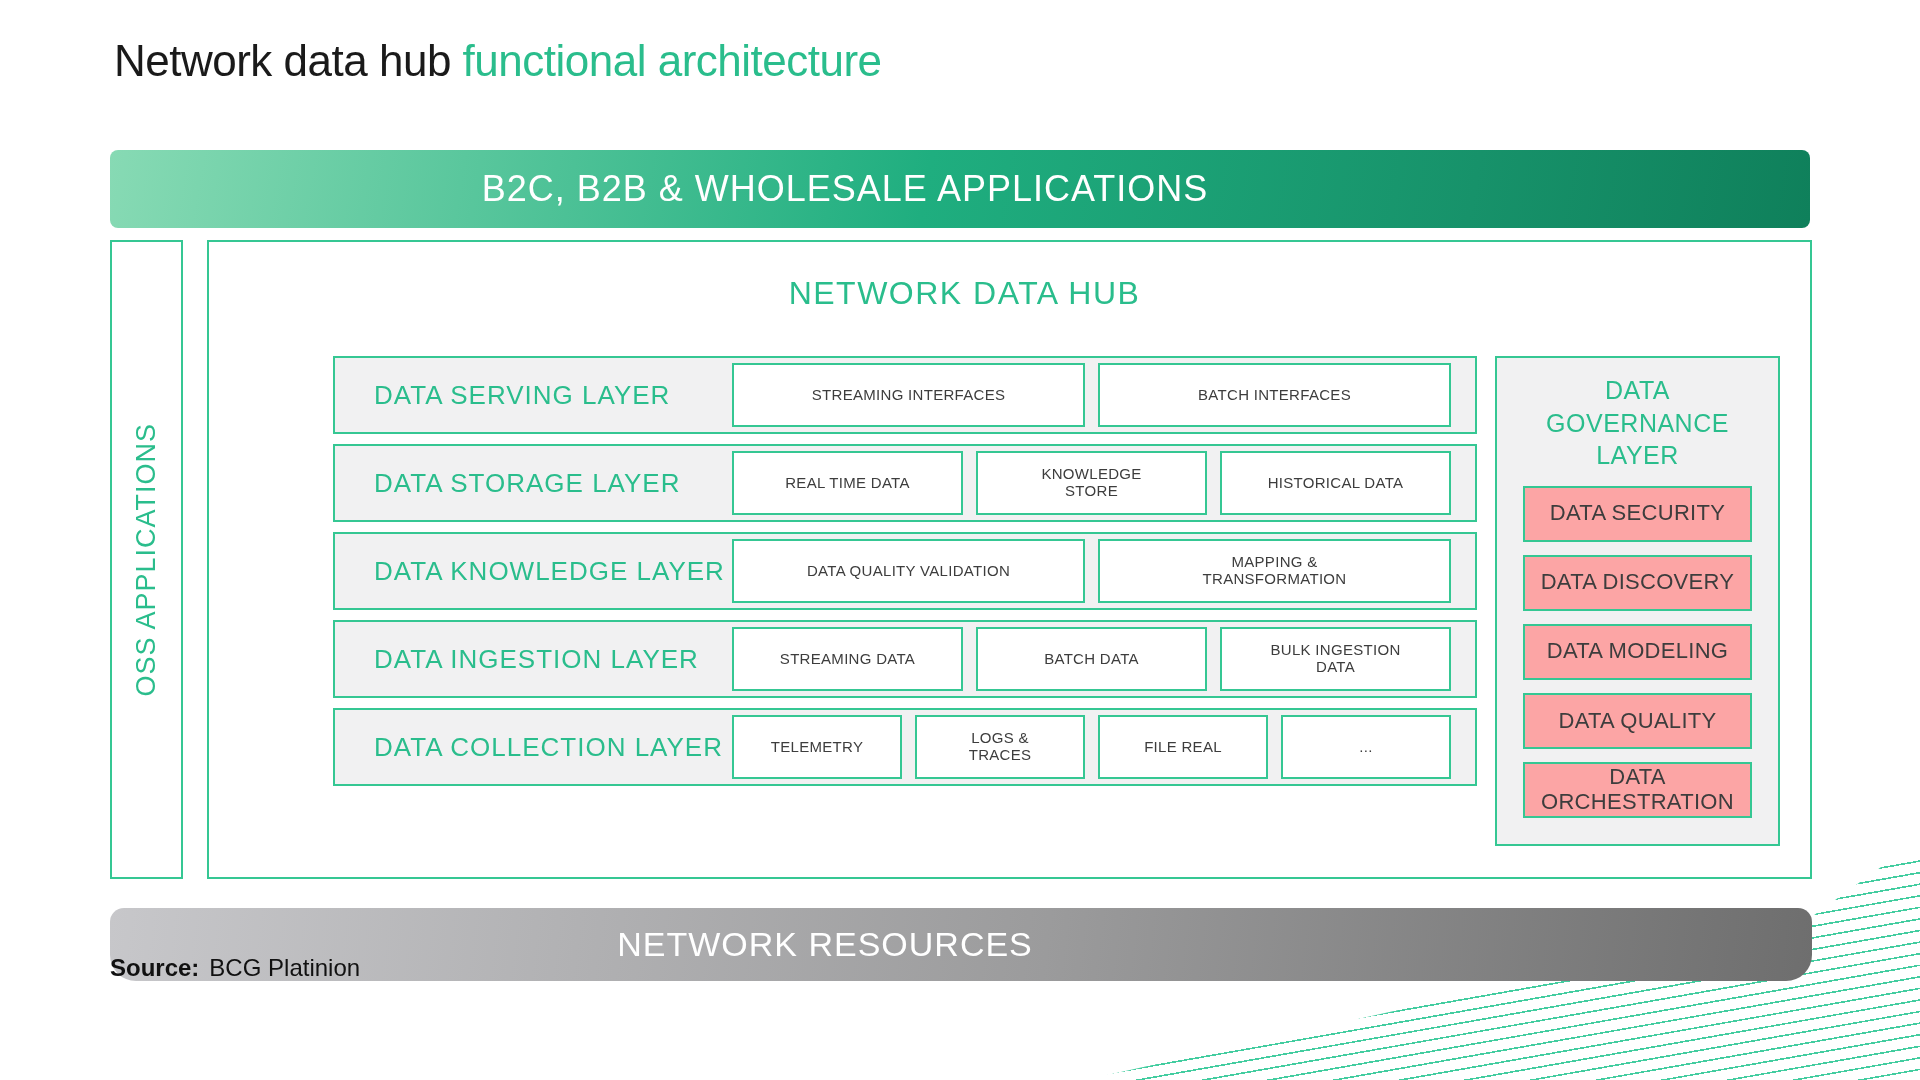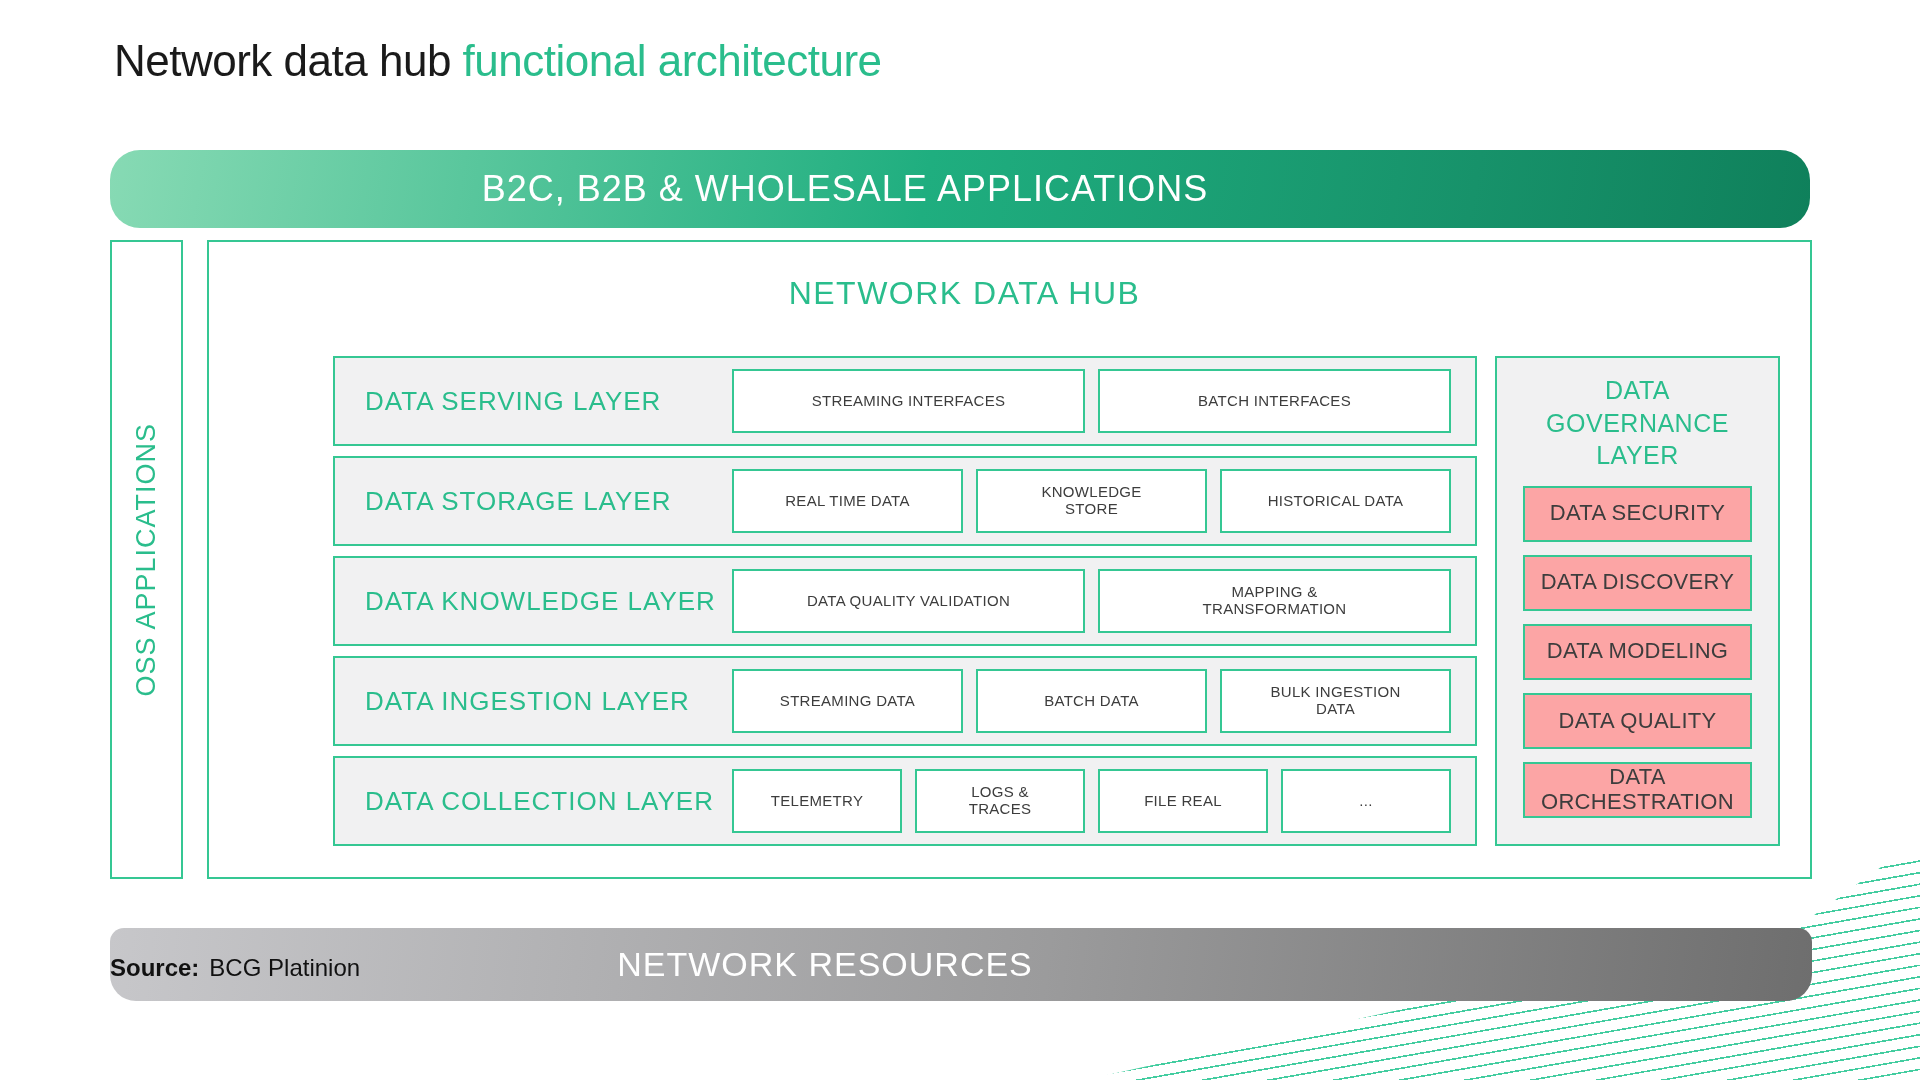--- a/index.html
+++ b/index.html
@@ -25,21 +25,21 @@
     background:repeating-linear-gradient(170deg, var(--hatch) 0 1.6px, transparent 1.6px 11.4px);
     clip-path:polygon(845px 17px, 870px 12px, 870px 240px, 35px 240px, 760px 78px);
     opacity:.9;
   }
   .title{
     position:absolute;left:114px;top:36px;margin:0;
     font-size:44px;font-weight:500;letter-spacing:-0.5px;color:#1a1a1a;white-space:nowrap;
   }
   .title .green{color:var(--accent);}
   .top-banner{
-    position:absolute;left:110px;top:150px;width:1700px;height:78px;border-radius:30px;
+    position:absolute;left:110px;top:150px;width:1700px;height:78px;border-radius:8px;
     background:linear-gradient(100deg, var(--bannerLight) 0%, var(--bannerMid) 48%, #17926a 80%, var(--bannerDark) 100%);
     display:flex;align-items:center;justify-content:center;box-sizing:border-box;padding-right:230px;
     color:#fff;font-size:36px;letter-spacing:1px;
   }
   .oss-box{
     position:absolute;left:110px;top:240px;width:73px;height:639px;box-sizing:border-box;
     border:2px solid var(--accentBorder);background:#fff;
     display:flex;align-items:center;justify-content:center;
   }
   .oss-text{
@@ -52,22 +52,22 @@
   }
   .hub-title{
     margin:32px 90px 44px 0;text-align:center;line-height:38px;
     color:var(--accent);font-size:32px;letter-spacing:1.5px;
   }
   .hub-content{
     display:flex;gap:18px;padding-left:124px;padding-right:28px;align-items:stretch;
   }
   .layers{width:1144px;height:490px;display:flex;flex-direction:column;gap:10px;}
   .layer-row{
-    height:90px;box-sizing:border-box;background:var(--rowBg);border:2px solid var(--accentBorder);
-    display:flex;align-items:center;padding:0 24px 0 30px;
+    height:78px;box-sizing:border-box;background:var(--rowBg);border:2px solid var(--accentBorder);
+    display:flex;align-items:center;padding:0 24px 0 39px;
   }
   .layer-label{flex:1;color:var(--accent);font-size:26px;letter-spacing:1px;white-space:nowrap;}
   .layer-boxes{width:719px;height:64px;display:flex;gap:13px;}
   .wbox{
     flex:1;box-sizing:border-box;background:#fff;border:2px solid var(--accentBorder);
     display:flex;align-items:center;justify-content:center;text-align:center;
     font-size:15px;line-height:1.12;letter-spacing:0.3px;color:var(--boxText);white-space:pre-line;
   }
   .gov-panel{
     width:285px;height:490px;box-sizing:border-box;background:var(--rowBg);border:2px solid var(--accentBorder);
@@ -77,21 +77,21 @@
     color:var(--accent);font-size:25px;letter-spacing:0.5px;text-align:center;line-height:1.3;
     margin:6px 0 14px;white-space:pre-line;
   }
   .gov-boxes{flex:1;display:flex;flex-direction:column;gap:13px;}
   .gov-box{
     flex:1;box-sizing:border-box;background:#fca5a5;border:2px solid var(--accentBorder);
     display:flex;align-items:center;justify-content:center;text-align:center;
     font-size:22px;line-height:1.12;letter-spacing:0.3px;color:var(--boxText);white-space:pre-line;
   }
   .grey-bar{
-    position:absolute;left:110px;top:928px;width:1702px;height:73px;
+    position:absolute;left:110px;top:908px;width:1702px;height:73px;
     border-radius:14px 14px 26px 26px;box-sizing:border-box;padding-right:272px;
     background:linear-gradient(97deg, var(--greyLight) 0%, #9b9b9c 55%, var(--greyDark) 100%);
     display:flex;align-items:center;justify-content:center;
     color:#fff;font-size:34px;letter-spacing:1px;
   }
   .source{position:absolute;left:110px;top:954px;font-size:24px;color:#111;}
   .source .src-label{font-weight:bold;margin-right:10px;}
 </style>
 </head>
 <body>

